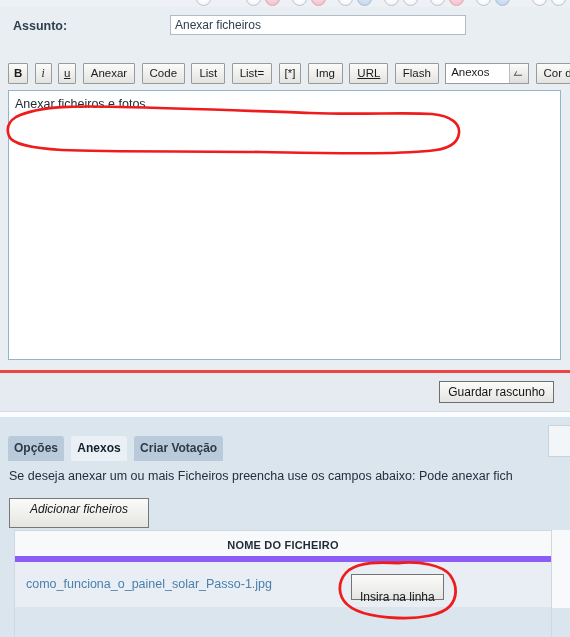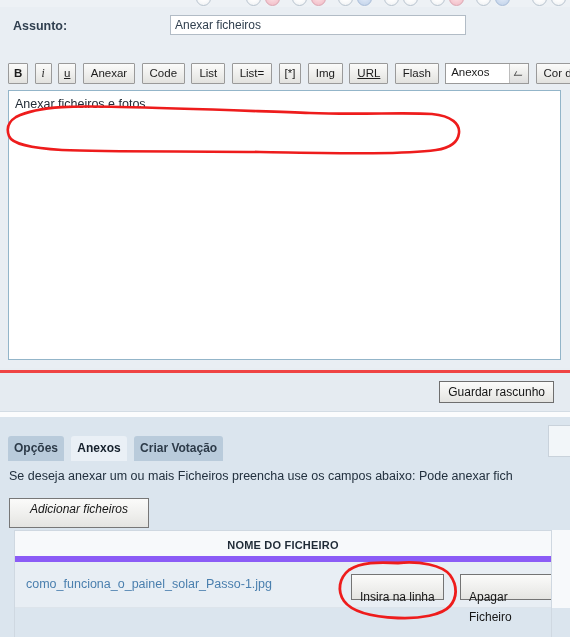--- a/index.html
+++ b/index.html
@@ -413,21 +413,20 @@
 
   <span id="add-files-button">Adicionar ficheiros</span>
 
   <div id="attachment-table">
     <div class="thead">
       <span class="col-name">NOME DO FICHEIRO</span>
     </div>
     <div class="trow">
       <span id="attachment-file-link">como_funciona_o_painel_solar_Passo-1.jpg</span>
       <span class="row-btn" id="insert-inline-button">Insira na linha</span>
-      <span class="row-btn" id="delete-file-button">Apagar Ficheiro</span>
     </div>
   </div>
   <div id="table-bottom-fill"></div>
   <div id="overflow-cell"></div>
 </div>
 
 <svg class="annotation-layer" viewBox="0 0 570 637" width="570" height="637" xmlns="http://www.w3.org/2000/svg">
 
   <path d="M 16,117 C 40,105 80,106 120,107 C 180,108 250,111 310,113
            C 360,115 405,112 432,114 C 452,116 460,124 459,133

